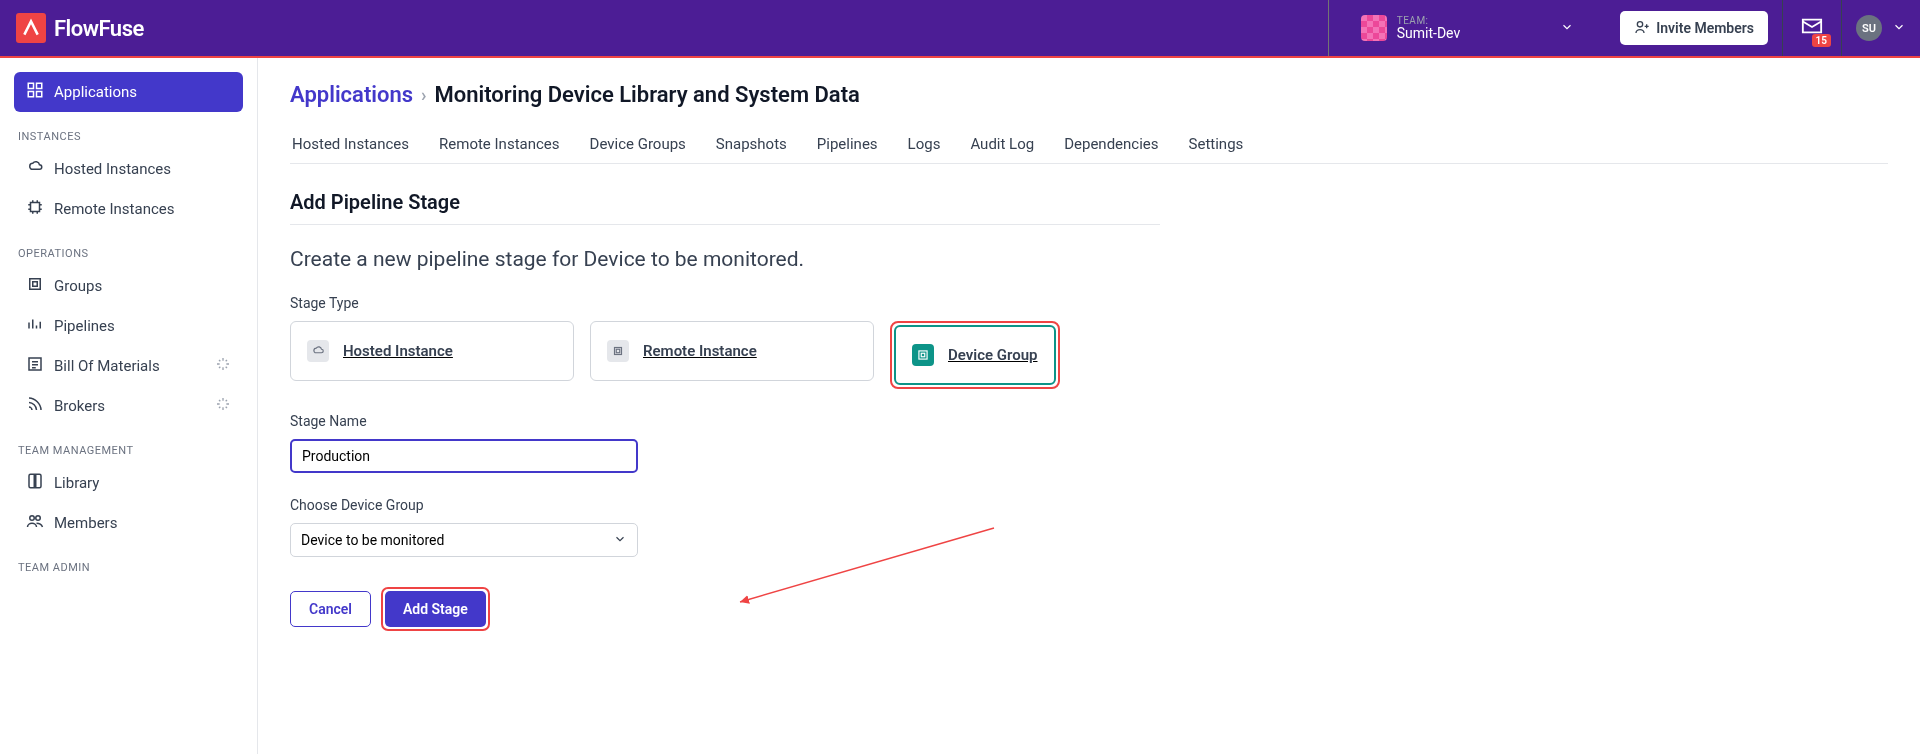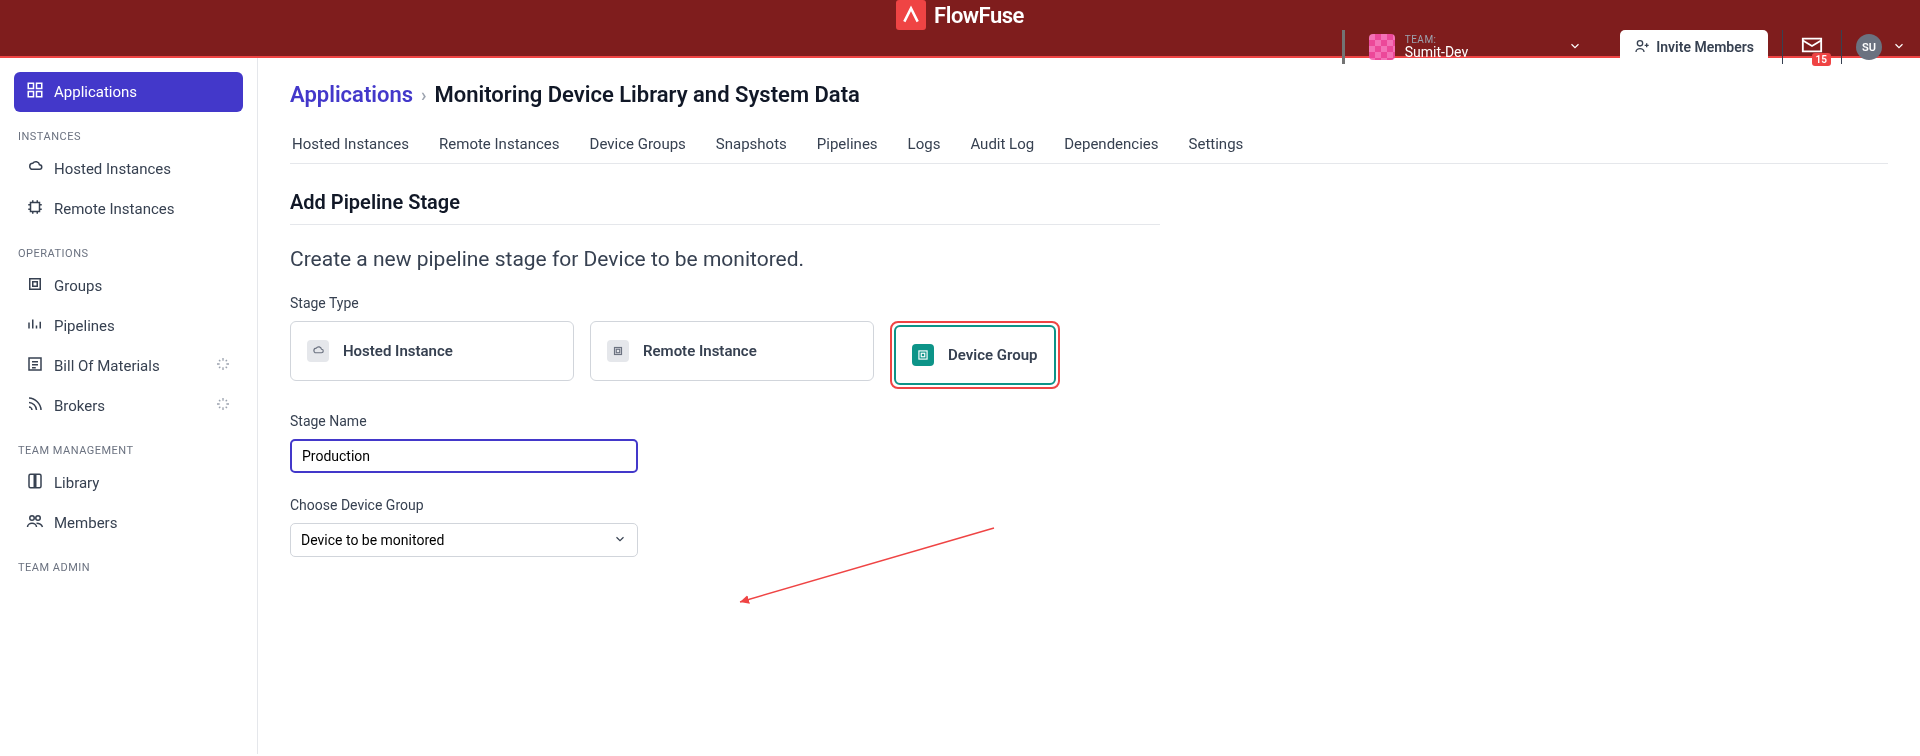--- a/index.html
+++ b/index.html
@@ -1,31 +1,31 @@
 <!DOCTYPE html>
 <html><head>
 <meta charset="utf-8">
 <style>
   * { box-sizing: border-box; margin: 0; padding: 0; font-family: -apple-system, BlinkMacSystemFont, "Segoe UI", Roboto, sans-serif; }
   body { background: #fff; width: 1920px; height: 756px; overflow: hidden; }
 
   
-  .header { background: #7f1d1d; height: 58px; display: flex; align-items: center; border-bottom: 2px solid #ef4444; flex-direction: column; }
+  .header { background: #4c1d95; height: 58px; display: flex; align-items: center; border-bottom: 2px solid #ef4444; }
   .logo-wrap { display: flex; align-items: center; padding: 0 16px 0 16px; gap: 8px; }
   .logo-mark { width: 30px; height: 30px; background: #ef4444; display:flex; align-items:center; justify-content:center; border-radius:3px; }
   .logo-mark svg { width: 20px; height: 20px; }
   .logo-text { color: #fff; font-size: 22px; font-weight: 600; letter-spacing: -0.5px; }
 
   .search-wrap { margin-left: 465px; position: relative; }
   .search-input { width: 314px; height: 34px; background: #374151; border: none; border-radius: 5px; padding: 0 12px 0 36px; color: #9ca3af; font-size: 14px; }
   .search-input::placeholder { color: #9ca3af; }
   .search-icon { position: absolute; left: 10px; top: 9px; }
 
   .header-right { margin-left: auto; display: flex; align-items: stretch; height: 100%; }
-  .team-switch { border-left: 3px solid #737373; padding: 0 24px; display:flex; align-items:center; gap:10px;justify-content:flex-end; }
+  .team-switch { border-left: 1px solid #737373; padding: 0 32px; display:flex; align-items:center; gap:10px;justify-content:flex-end; }
   .team-avatar { width: 26px; height: 26px; border-radius: 4px; background: repeating-conic-gradient(#ec4899 0 25%, #f472b6 0 50%); background-size: 12px 12px; }
   .team-info { display:flex; flex-direction:column; color:#fff; line-height:1.1; }
   .team-label { font-size:10px; color:#9ca3af; letter-spacing:0.5px; }
   .team-name { font-size:14px; color:#fff; }
   .chevron { margin-left: 90px; color:#fff; }
 
   .invite-btn { margin: 0 14px; align-self:center; background:#fff; color:#374151; border:none; height:34px; padding:0 14px; border-radius:5px; font-size:14px; font-weight:600; display:flex; align-items:center; gap:6px; cursor:pointer; }
 
   .notif-cell { border-left:1px solid #374151; padding:0 18px; display:flex; align-items:center; position:relative; }
   .envelope { position:relative; }
@@ -53,21 +53,21 @@
 
   .tabs { display:flex; gap:26px; border-bottom:1px solid #e5e7eb; padding-bottom:0; margin-bottom:26px; }
   .tab { padding:10px 2px; color:#374151; font-size:15px; cursor:pointer; }
 
   .section-title { font-size:20px; font-weight:600; color:#111827; margin-bottom:10px; }
   .hr { border:none; border-top:1px solid #e5e7eb; margin-bottom:22px; width:870px; }
   .desc { color:#374151; font-size:21px; margin-bottom:24px; }
 
   .form-label { font-size:14px; color:#374151; margin-bottom:10px; display:block; }
 
-  .stage-types { display:flex; gap:16px; margin-bottom:24px; }
+  .stage-types { display:flex; gap:16px; margin-bottom:24px;text-decoration:underline; }
   .stage-card { flex:0 0 284px; height:60px; border:1px solid #d1d5db; border-radius:6px; display:flex; align-items:center; gap:14px; padding:0 16px; cursor:pointer; background:#fff; }
   .stage-card.selected { border:2px solid #0d9488;justify-content:flex-end; }
   .stage-card .card-icon { width:22px; height:22px; border-radius:4px; background:#e5e7eb; display:flex; align-items:center; justify-content:center; }
   .stage-card.selected .card-icon { background:#0d9488; }
   .stage-card .card-label { font-size:15px; font-weight:600; color:#374151; }
   .hl-red { border:2px solid #ef4444; border-radius:8px; padding:2px; }
 
   .text-input { width:348px; height:34px; border:2px solid #4338ca; border-radius:5px; padding:0 10px; font-size:14px; outline:none; }
   .text-input-wrap { margin-bottom:24px; }
 
@@ -288,20 +288,26 @@
     </div>
 
     <label class="form-label">Choose Device Group</label>
     <div class="select">
       <span>Device to be monitored</span>
       <span><svg width="14" height="14" viewBox="0 0 24 24" fill="none" stroke="#374151" stroke-width="2">
             <path d="M6 9l6 6 6-6"></path>
           </svg></span>
     </div>
 
+    <div class="btn-row">
+      <button class="btn-cancel">Cancel</button>
+      <span class="hl-red-btn">
+        <button class="btn-primary">Add Stage</button>
+      </span>
+    </div>
 
     <svg class="arrow-annot" width="270" height="120">
       <defs>
           <marker id="ah" markerWidth="8" markerHeight="8" refX="6" refY="3" orient="auto">
             <path d="M0,0 L6,3 L0,6 z" fill="#ef4444"></path>
           </marker>
         </defs>
       <line x1="258" y1="4" x2="4" y2="78" stroke="#ef4444" stroke-width="1.5" marker-end="url(#ah)"></line>
     </svg>
   </div>

